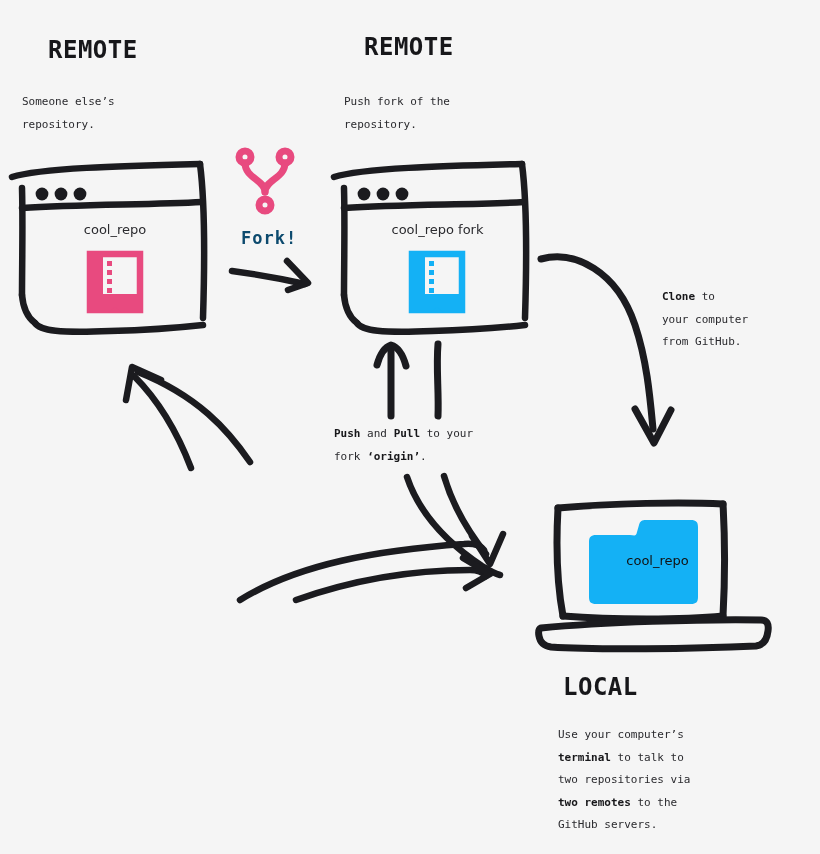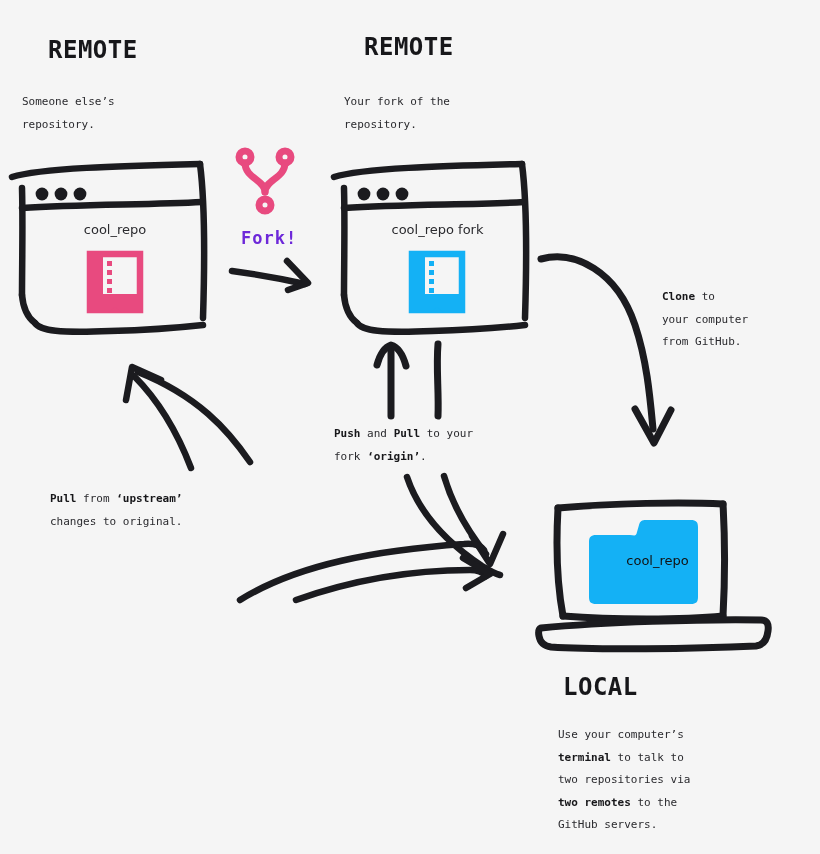--- a/index.html
+++ b/index.html
@@ -107,34 +107,34 @@
       <g fill="none" stroke="#e84a7f" stroke-width="7" stroke-linecap="round" stroke-linejoin="round">
         <circle cx="9" cy="9" r="6"></circle>
         <circle cx="49" cy="9" r="6"></circle>
         <circle cx="29" cy="57" r="6"></circle>
         <path d="M9,15 C9,30 29,32 29,44"></path>
         <path d="M49,15 C49,30 29,32 29,44"></path>
       </g>
     </svg>
   </div>
 
-  <div class="abs fork-label" style="left:241px; top:228px; color:#6d28d9;">Fork!</div>
+  <div class="abs fork-label" style="left:241px; top:228px; color:#0c4a6e;">Fork!</div>
 
   <div class="abs" style="left:225px; top:252px;">
     <svg width="95" height="45" viewBox="0 0 95 45">
       <g fill="none" stroke="#1b1b1f" stroke-width="6.5" stroke-linecap="round" stroke-linejoin="round">
         <path d="M7,19 C30,22 58,27 80,32"></path>
         <path d="M62,9 L83,31 L63,38"></path>
       </g>
     </svg>
   </div>
 
   <div class="abs heading" style="left:364px; top:33px;">REMOTE</div>
 
-  <div class="abs body-text" style="left:344px; top:91px;"><span>Your fork of the</span>
+  <div class="abs body-text" style="left:344px; top:91px;"><span>Push fork of the</span>
 <span>repository.</span></div>
 
   <div class="abs" style="left:322px; top:155px;">
     <svg width="230" height="180" viewBox="0 0 230 180">
       <g fill="none" stroke="#1b1b1f" stroke-width="6.5" stroke-linecap="round" stroke-linejoin="round">
         <path d="M12,22 C40,13 120,11 200,9"></path>
         <path d="M200,9 C204,40 205,100 203,163"></path>
         <path d="M22,33 C23,70 22,110 22,140"></path>
         <path d="M22,53 C80,49 150,50 202,47"></path>
         <path d="M35,168 C40,176 60,178 110,176 C150,175 185,172 203,170"></path>
@@ -209,22 +209,20 @@
   <div class="abs" style="left:88px; top:360px;">
     <svg width="180" height="120" viewBox="0 0 180 120">
       <g fill="none" stroke="#1b1b1f" stroke-width="6.5" stroke-linecap="round" stroke-linejoin="round">
         <path d="M103,108 C90,74 70,40 46,16"></path>
         <path d="M162,102 C140,70 110,36 50,12"></path>
         <path d="M38,40 L44,7 L73,20"></path>
       </g>
     </svg>
   </div>
 
-  <div class="abs body-text" style="left:50px; top:488px;"><b>Pull</b><span> from </span><b>‘upstream’</b>
-<span>changes to original.</span></div>
 
   <div class="abs" style="left:218px; top:540px;">
     <svg width="310" height="110" viewBox="0 0 310 110">
       <g fill="none" stroke="#1b1b1f" stroke-width="6.5" stroke-linecap="round" stroke-linejoin="round">
         <path d="M22,60 C80,24 160,10 246,4 C256,3 262,5 266,10"></path>
         <path d="M78,60 C140,38 200,30 252,30 C260,30 265,32 268,36"></path>
         <path d="M245,18 L272,34 L248,48"></path>
       </g>
     </svg>
   </div>

